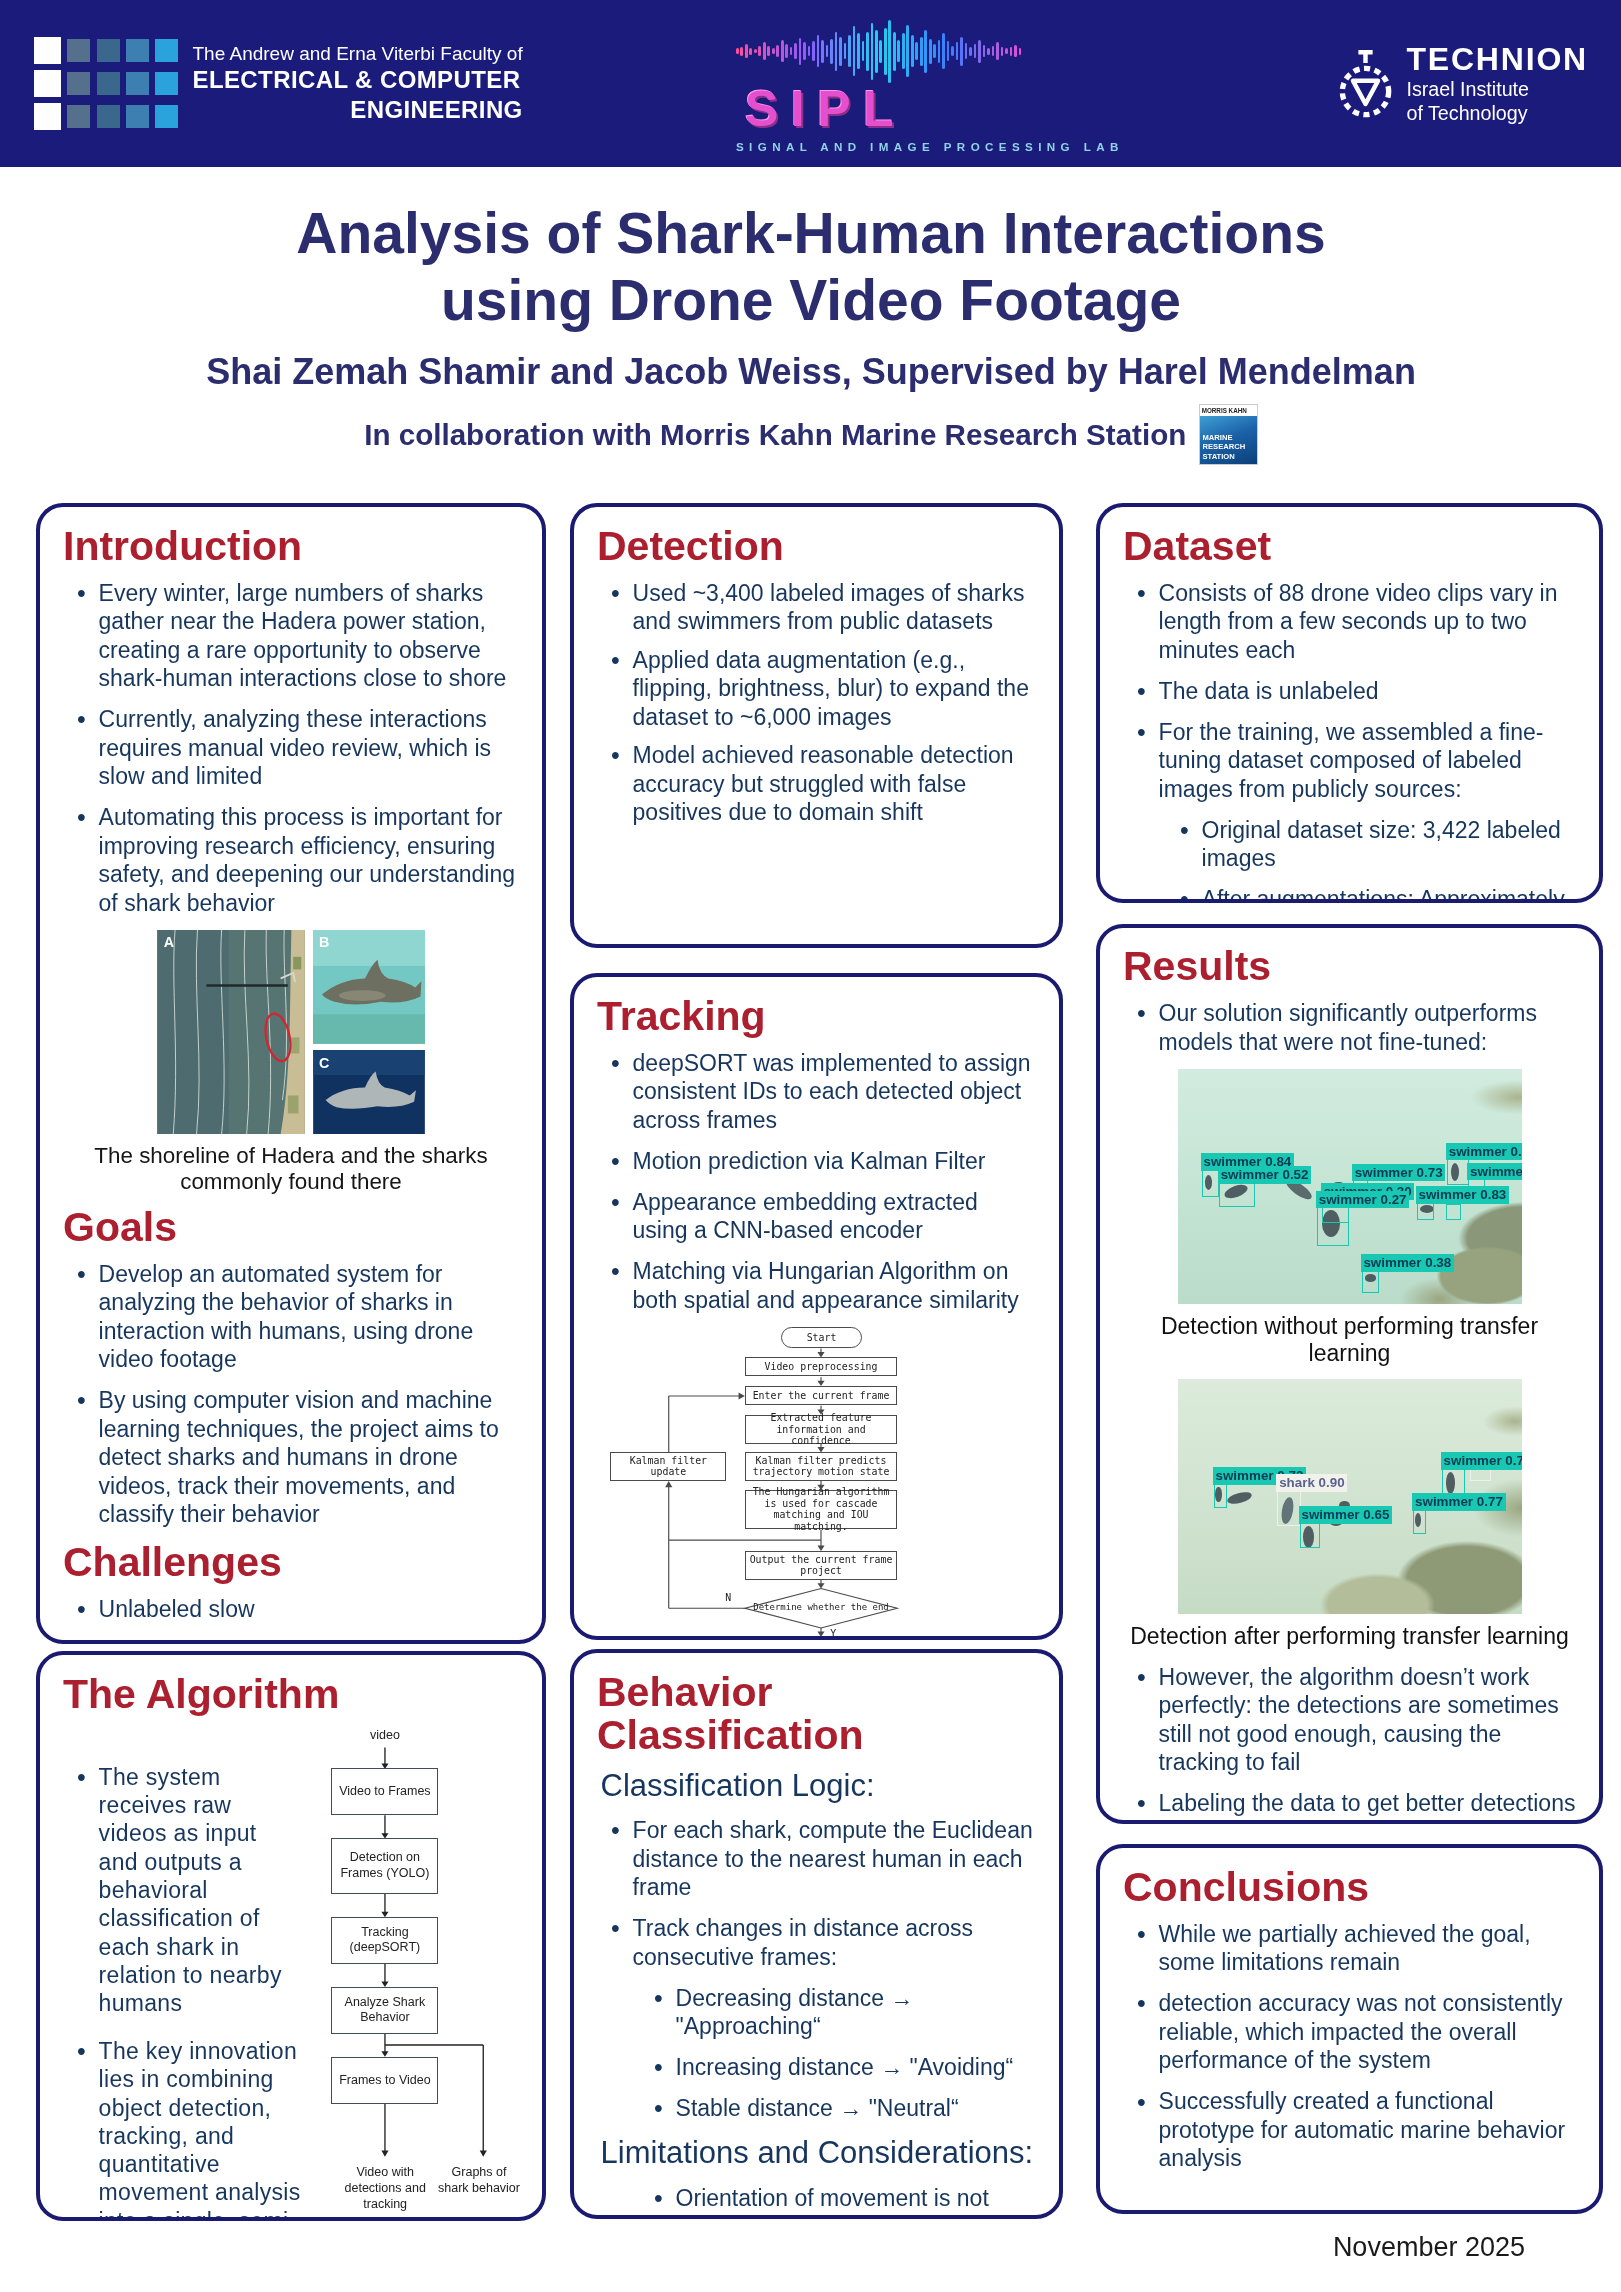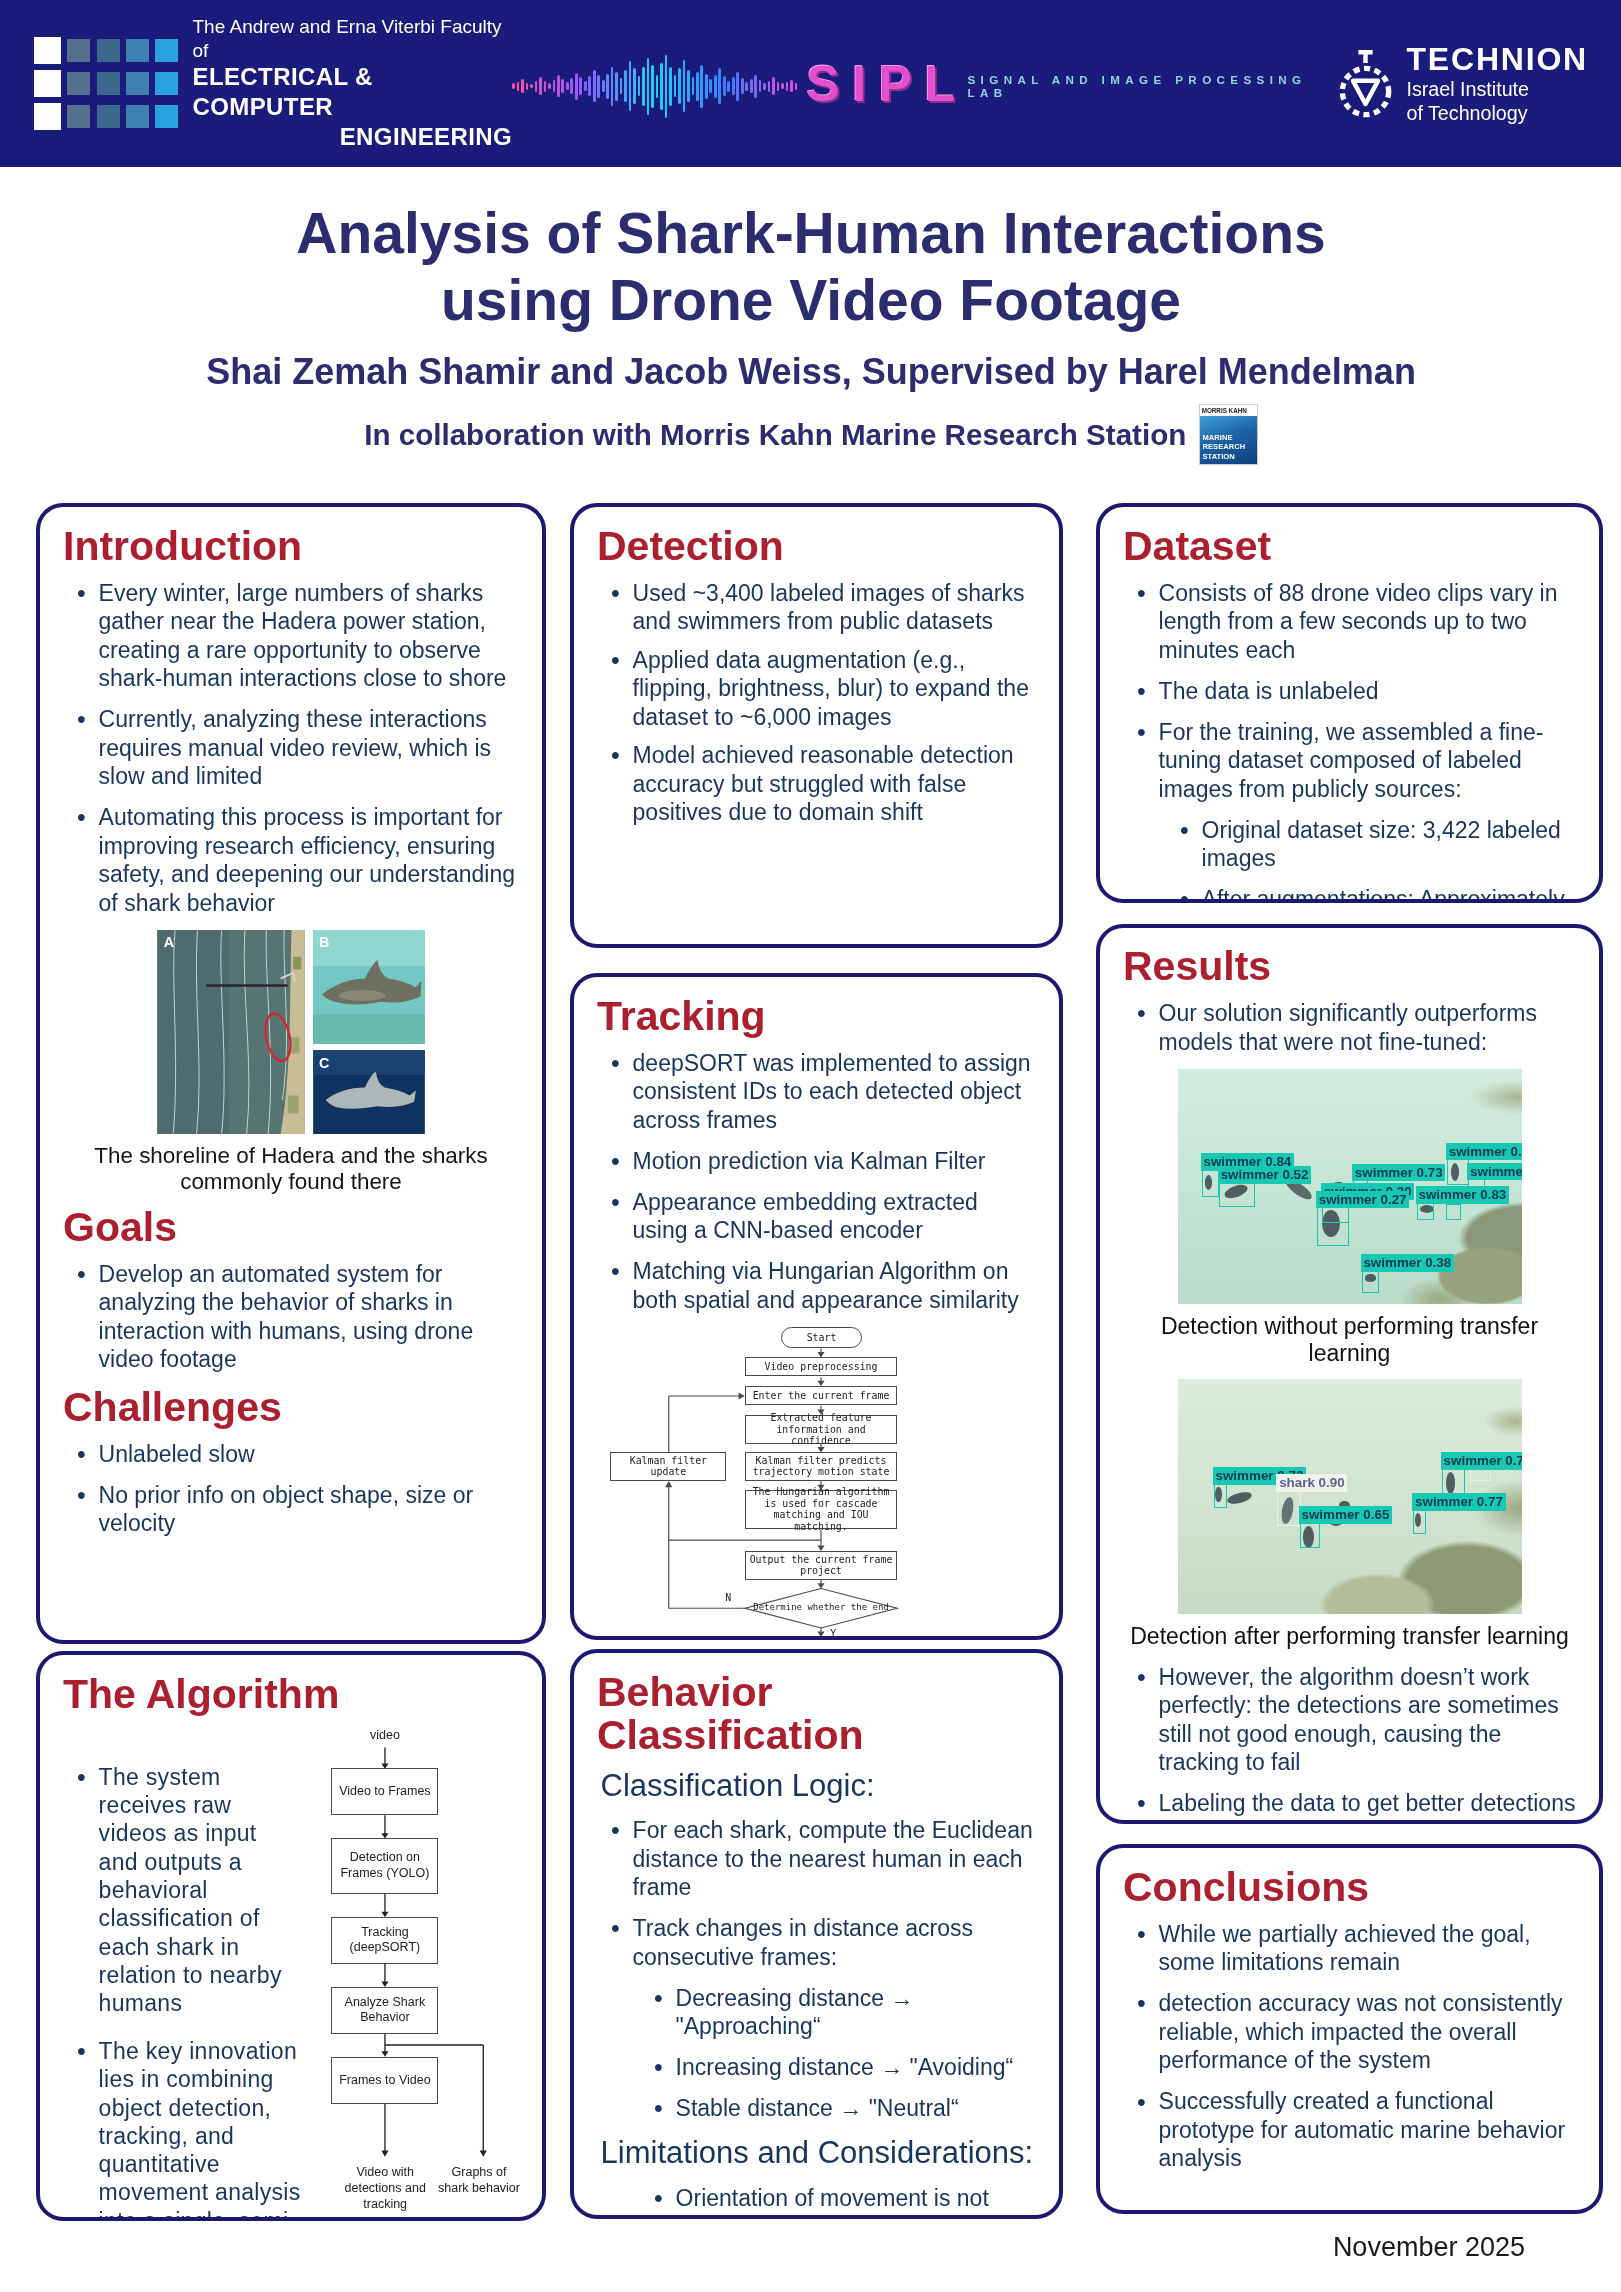--- a/index.html
+++ b/index.html
@@ -14,21 +14,21 @@
   .sq{width:23px;height:23px;display:inline-block;}
   .sq.c0{background:#ffffff;width:27px;height:27px;}
   .sq.c1{background:#54708c;}
   .sq.c2{background:#39688c;}
   .sq.c3{background:#3c7fb0;}
   .sq.c4{background:#2aa3dc;}
   .vtext{color:#ffffff;line-height:1.25;}
   .v1{font-size:19px;font-weight:400;}
   .v2,.v3{font-size:24px;font-weight:bold;letter-spacing:0.4px;}
   .v3{text-align:right;}
-  .sipl{display:flex;flex-direction:row;align-items:center;margin-top:5.4px;}
+  .sipl{display:flex;flex-direction:column;margin-top:5.4px;}
   .wave{display:flex;align-items:center;gap:1.8px;height:63px;}
   .wave i{display:block;width:2.7px;border-radius:1.8px;}
   .sipl-name{font-size:50px;font-weight:900;color:#e44fd0;letter-spacing:12.5px;line-height:1;
              text-shadow:1.8px 1.8px 0 #8d2f86, -0.9px -0.9px 0 #ff9ae4;margin:1.8px 0 5.4px 9px;}
   .sipl-tag{font-size:11.6px;letter-spacing:5.4px;color:#8fd4e4;font-weight:bold;}
   .technion{display:flex;align-items:center;gap:12.5px;color:#ffffff;}
   .t-name{font-size:32px;font-weight:900;letter-spacing:1.8px;}
   .t-l1,.t-l2{font-size:19.7px;line-height:1.2;}
   
   .title{margin-top:0;padding-top:200px;text-align:center;font-size:57px;font-weight:bold;
@@ -287,20 +287,21 @@
               <path d="M14,56 Q32,42 58,42 Q64,28 70,24 Q72,38 80,42 Q98,45 108,51 L115,45 L113,58 Q96,66 72,63 Q44,68 26,64 Q18,61 14,56 Z" fill="#aeb6b8"></path>
             </svg>
             <span class="figletter">C</span>
           </div>
         </div>
       </div>
       <div class="figcap">The shoreline of Hadera and the sharks commonly found there</div>
       <h2>Goals</h2>
       <ul>
         <li>Develop an automated system for analyzing the behavior of sharks in interaction with humans, using drone video footage</li>
+        <li>By using computer vision and machine learning techniques, the project aims to detect sharks and humans in drone videos, track their movements, and classify their behavior</li>
       </ul>
       <h2>Challenges</h2>
       <ul>
         <li>Unlabeled slow</li>
         <li>No prior info on object shape, size or velocity</li>
 
       </ul>
     </section>
 
     <section class="panel" style="height:570px;">

